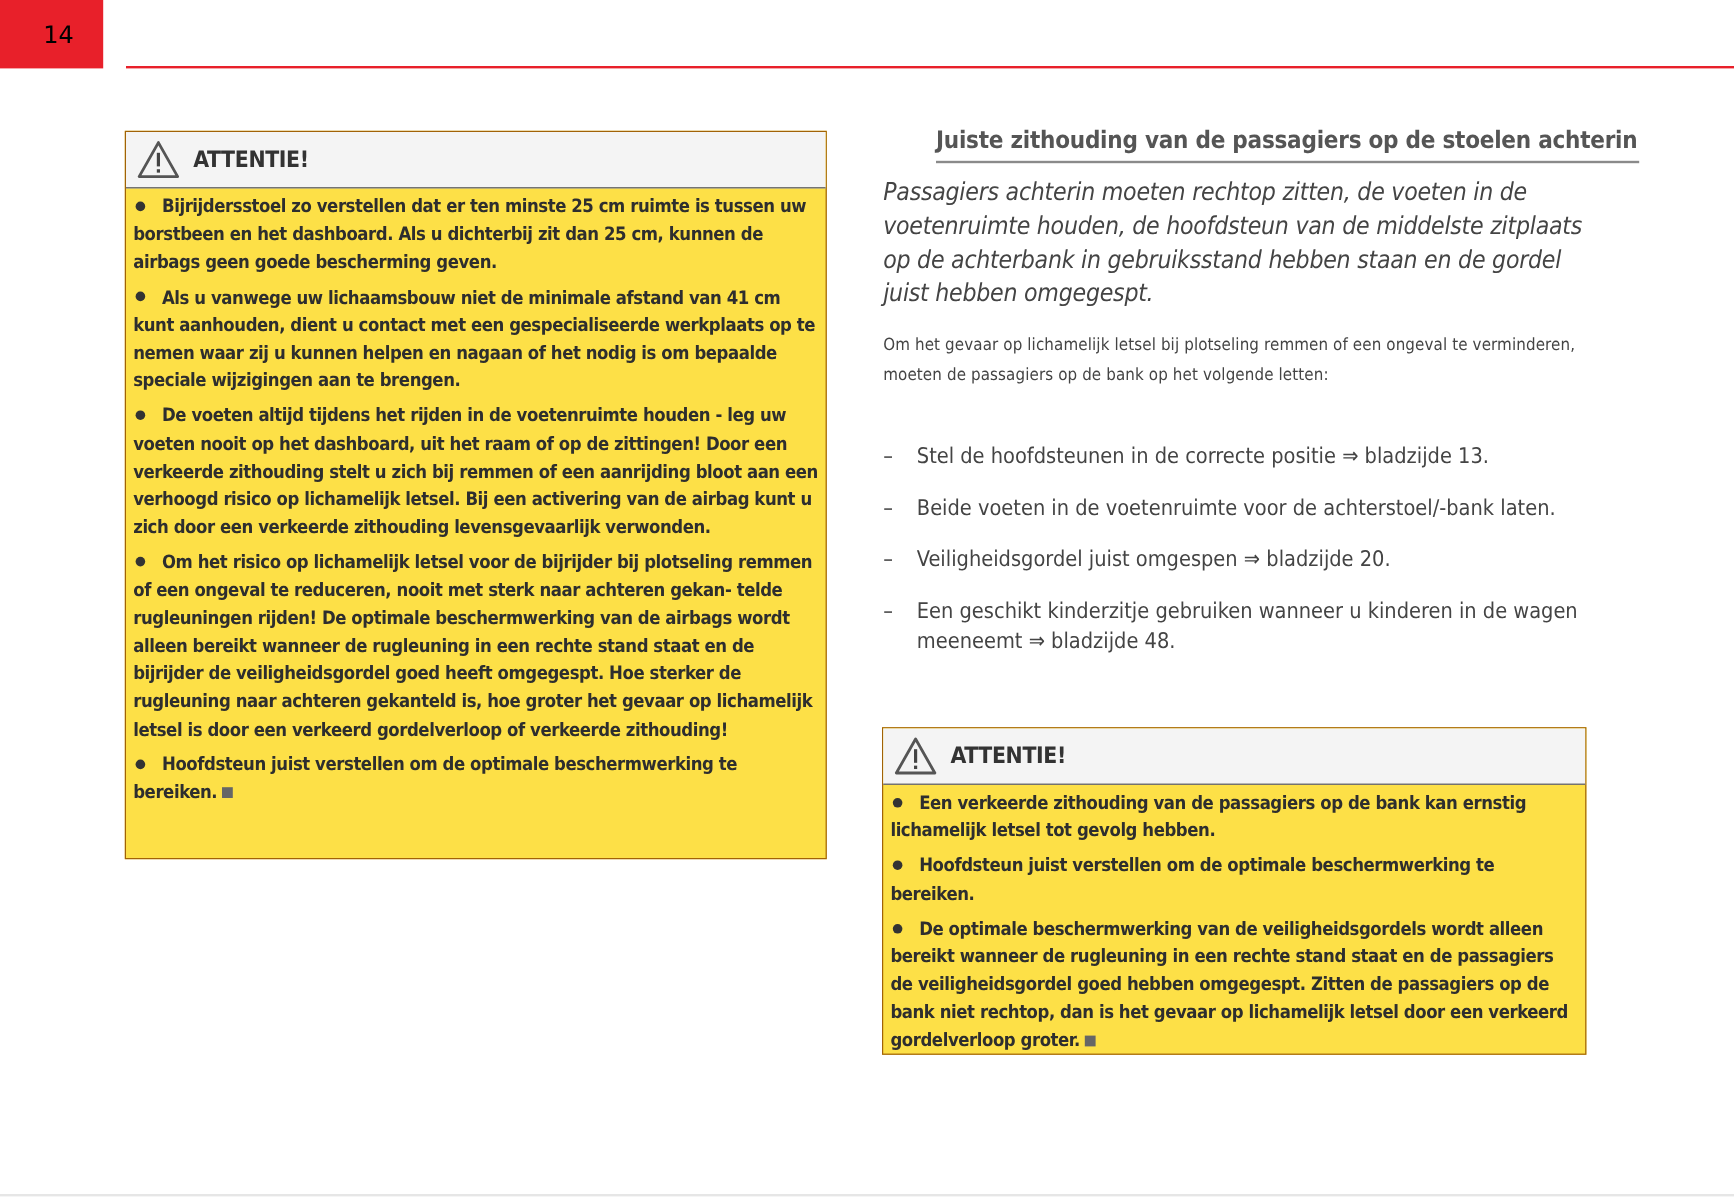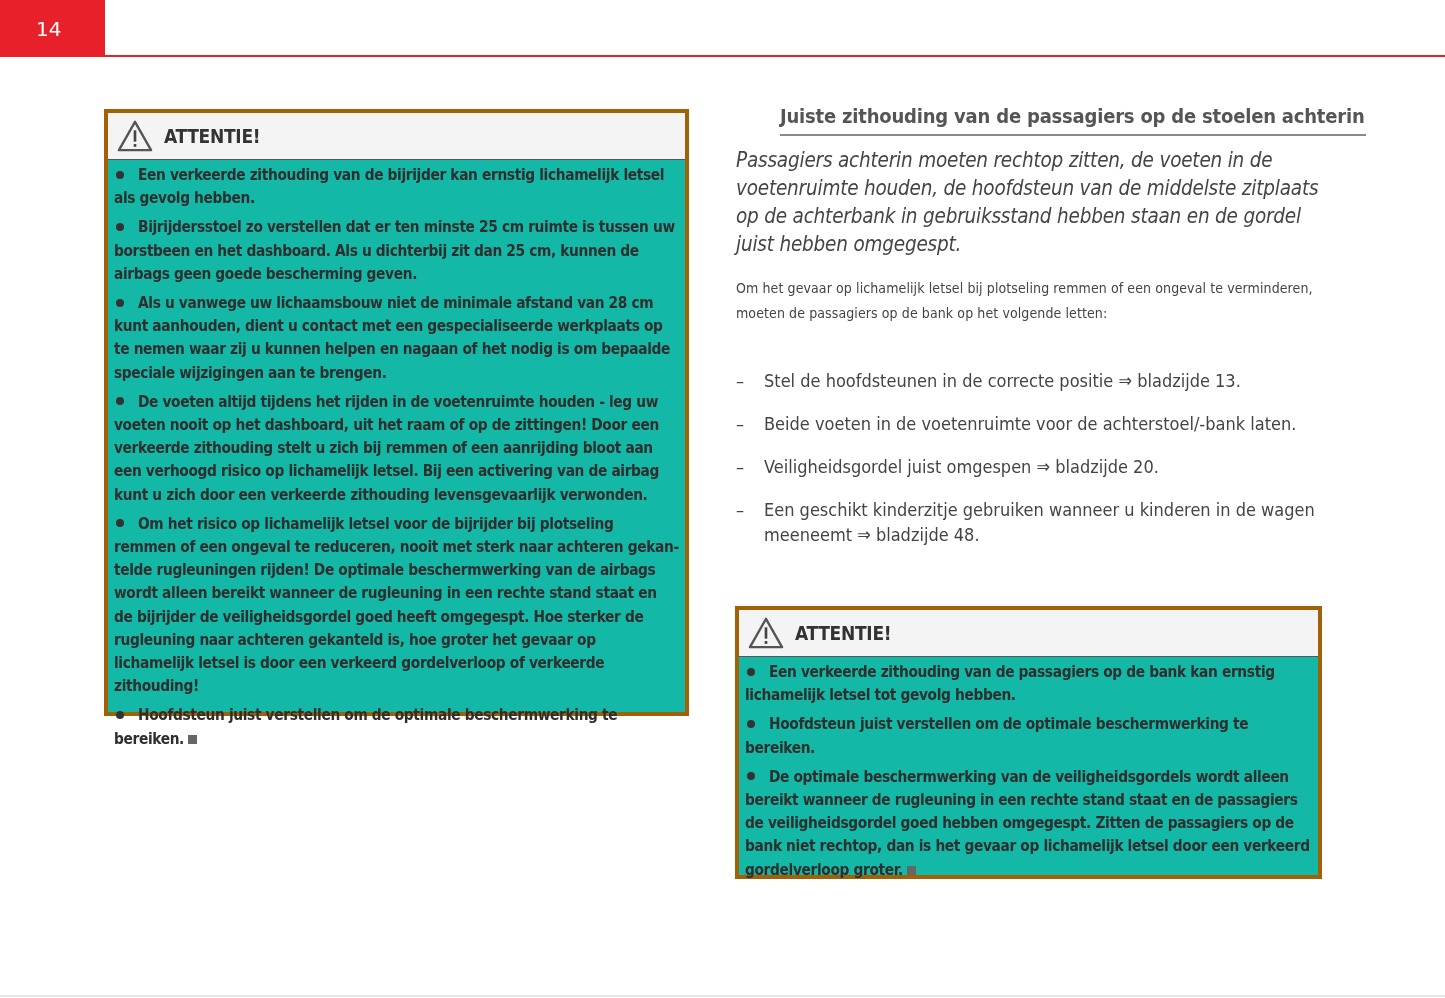--- a/index.html
+++ b/index.html
@@ -1,24 +1,24 @@
 <!DOCTYPE html>
 <html><head>
 <meta charset="utf-8">
 <style>
   html, body { margin:0; padding:0; }
   body { width:1445px; height:998px; background:#ffffff; position:relative; overflow:hidden;
          font-family:"DejaVu Sans Condensed","DejaVu Sans", sans-serif; color:#2b2b2b; }
   .topbar { position:absolute; left:0; top:0; width:1445px; height:58px; }
-  .page-num-box { position:absolute; left:0; top:0; width:105px; height:57px; background:#e8202a;
-                  color:#ffffff; font-family:"DejaVu Sans", sans-serif; font-size:20px;
+  .page-num-box { position:absolute; left:0; top:0; width:86px; height:57px; background:#e8202a;
+                  color:#000000; font-family:"DejaVu Sans", sans-serif; font-size:20px;
                   display:flex; align-items:center; padding-left:36px; box-sizing:border-box; }
   .top-rule { position:absolute; left:105px; top:55px; width:1340px; height:2px; background:#e8202a; }
 
-  .warnbox { position:absolute; border:4px solid #a16207; background:#14b8a6; box-sizing:border-box; }
+  .warnbox { position:absolute; border:1px solid #a16207; background:#fde047; box-sizing:border-box; }
   .warnbox .head { height:46px; background:#f4f4f4; border-bottom:1px solid #555;
                    display:flex; align-items:center; padding-left:8px; }
   .warnbox .head svg { width:38px; height:34px; margin-right:10px; }
   .warnbox .head .title { font-weight:bold; font-size:19px; color:#333; letter-spacing:-0.3px; }
   .warnbox .body { padding:4px 6px 4px 6px; }
   .warnbox p { margin:0 0 6px 0; font-size:15.3px; line-height:23.2px; font-weight:bold; color:#2e2e2e;
                letter-spacing:-0.35px; }
   .warnbox p .dot { display:inline-block; width:8px; height:8px; border-radius:50%; background:#333;
                     margin:0 14px 2px 2px; vertical-align:middle; }
   .endmark { display:inline-block; width:9px; height:9px; background:#666; margin-left:4px; vertical-align:middle; }
@@ -48,23 +48,22 @@
 <div id="left-box" class="warnbox">
   <div class="head">
     <svg viewBox="0 0 40 36">
       <path d="M20 3 L37 33 L3 33 Z" fill="none" stroke="#555" stroke-width="2.5" stroke-linejoin="round"></path>
       <rect x="18.6" y="12" width="2.8" height="12" fill="#444"></rect>
       <rect x="18.6" y="26.5" width="2.8" height="3" fill="#444"></rect>
     </svg>
     <span class="title">ATTENTIE!</span>
   </div>
   <div class="body">
-    <p><span class="dot"></span><span>Een verkeerde zithouding van de bijrijder kan ernstig lichamelijk letsel als gevolg hebben.</span></p>
     <p><span class="dot"></span><span>Bijrijdersstoel zo verstellen dat er ten minste 25 cm ruimte is tussen uw borstbeen en het dashboard. Als u dichterbij zit dan 25 cm, kunnen de airbags geen goede bescherming geven.</span></p>
-    <p><span class="dot"></span><span>Als u vanwege uw lichaamsbouw niet de minimale afstand van 28 cm kunt aanhouden, dient u contact met een gespecialiseerde werkplaats op te nemen waar zij u kunnen helpen en nagaan of het nodig is om bepaalde speciale wijzigingen aan te brengen.</span></p>
+    <p><span class="dot"></span><span>Als u vanwege uw lichaamsbouw niet de minimale afstand van 41 cm kunt aanhouden, dient u contact met een gespecialiseerde werkplaats op te nemen waar zij u kunnen helpen en nagaan of het nodig is om bepaalde speciale wijzigingen aan te brengen.</span></p>
     <p><span class="dot"></span><span>De voeten altijd tijdens het rijden in de voetenruimte houden - leg uw voeten nooit op het dashboard, uit het raam of op de zittingen! Door een verkeerde zithouding stelt u zich bij remmen of een aanrijding bloot aan een verhoogd risico op lichamelijk letsel. Bij een activering van de airbag kunt u zich door een verkeerde zithouding levensgevaarlijk verwonden.</span></p>
     <p><span class="dot"></span><span>Om het risico op lichamelijk letsel voor de bijrijder bij plotseling remmen of een ongeval te reduceren, nooit met sterk naar achteren gekan- telde rugleuningen rijden! De optimale beschermwerking van de airbags wordt alleen bereikt wanneer de rugleuning in een rechte stand staat en de bijrijder de veiligheidsgordel goed heeft omgegespt. Hoe sterker de rugleuning naar achteren gekanteld is, hoe groter het gevaar op lichamelijk letsel is door een verkeerd gordelverloop of verkeerde zithouding!</span></p>
     <p><span class="dot"></span><span>Hoofdsteun juist verstellen om de optimale beschermwerking te bereiken.</span><span class="endmark"></span></p>
   </div>
 </div>
 
 <div class="section-title">Juiste zithouding van de passagiers op de stoelen achterin</div>
 <div class="intro">Passagiers achterin moeten rechtop zitten, de voeten in de voetenruimte houden, de hoofdsteun van de middelste zitplaats op de achterbank in gebruiksstand hebben staan en de gordel juist hebben omgegespt.</div>
 <div class="para">Om het gevaar op lichamelijk letsel bij plotseling remmen of een ongeval te verminderen, moeten de passagiers op de bank op het volgende letten:</div>
 

